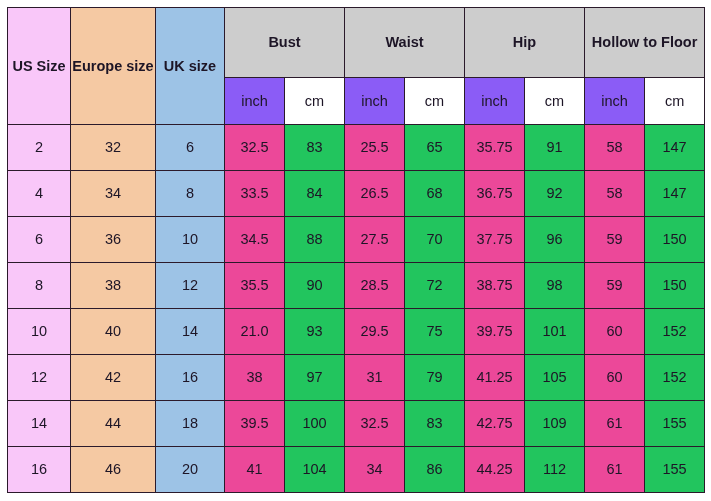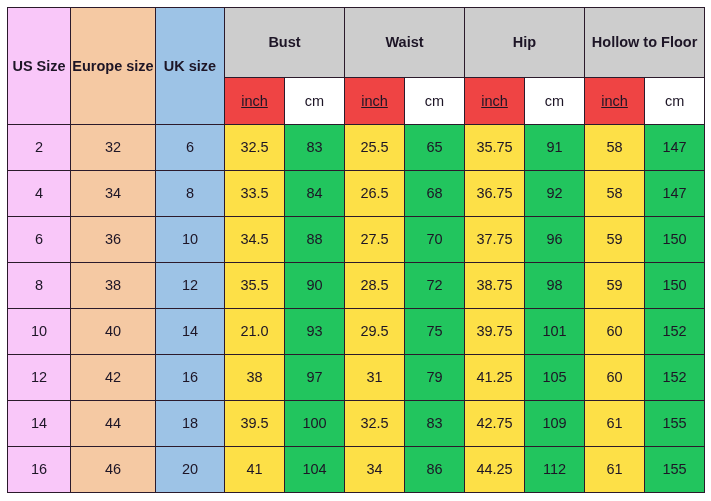--- a/index.html
+++ b/index.html
@@ -57,24 +57,23 @@
   }
   td.h-uk {
     background: #9dc3e6;
     font-weight: bold;
     font-size: 14.5px;
     color: #0c1d33;
     margin-left: 7px;
   }
   
   td.u-inch {
-    background: #ef4444;
+    background: #8b5cf6;
     color: #16270d;
     font-size: 14.5px;
-    text-decoration: underline;
   }
   td.u-cm {
     background: #ffffff;
     color: #111111;
     font-size: 14.5px;
     margin-top: 40px;
   }
   
   td.c-us {
     background: #f9c7f9;
@@ -82,21 +81,21 @@
   }
   td.c-eu {
     background: #f5c9a3;
     color: #2d1406;
   }
   td.c-uk {
     background: #9dc3e6;
     color: #0b2440;
   }
   td.c-inch {
-    background: #fde047;
+    background: #ec4899;
     color: #14260c;
   }
   td.c-cm {
     background: #22c55e;
     color: #111111;
   }
 </style>
 </head>
 <body>
 

